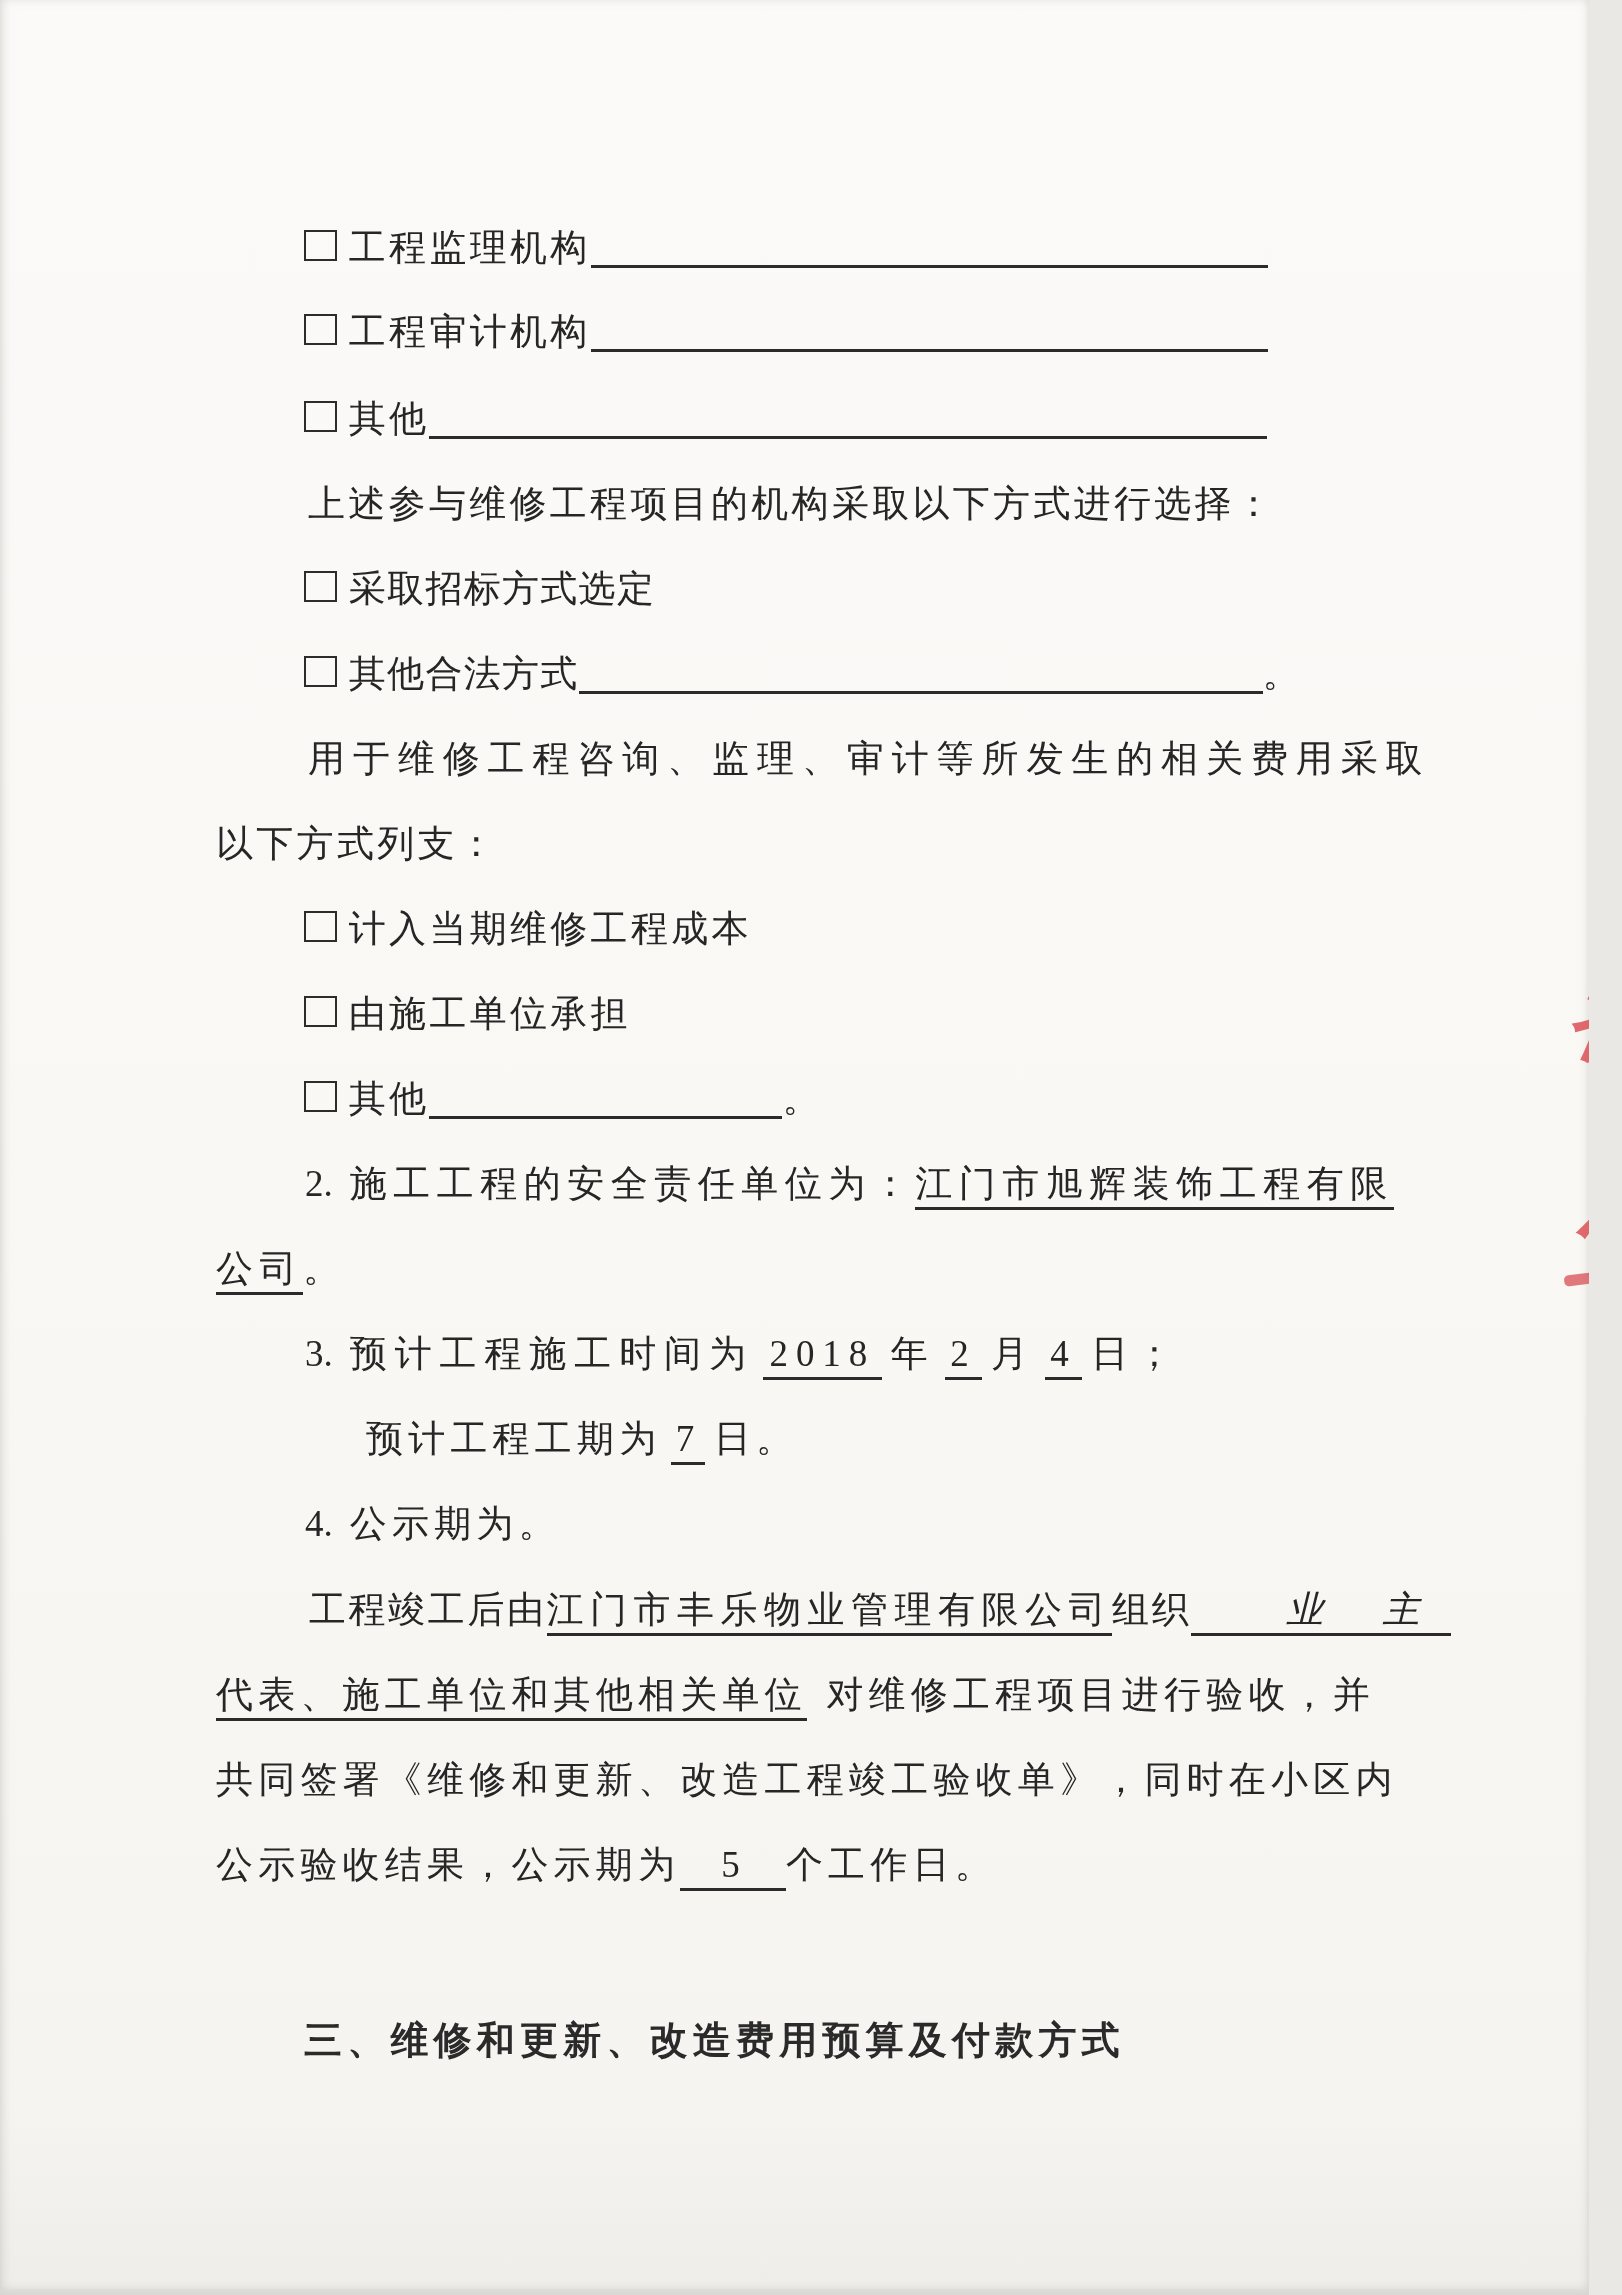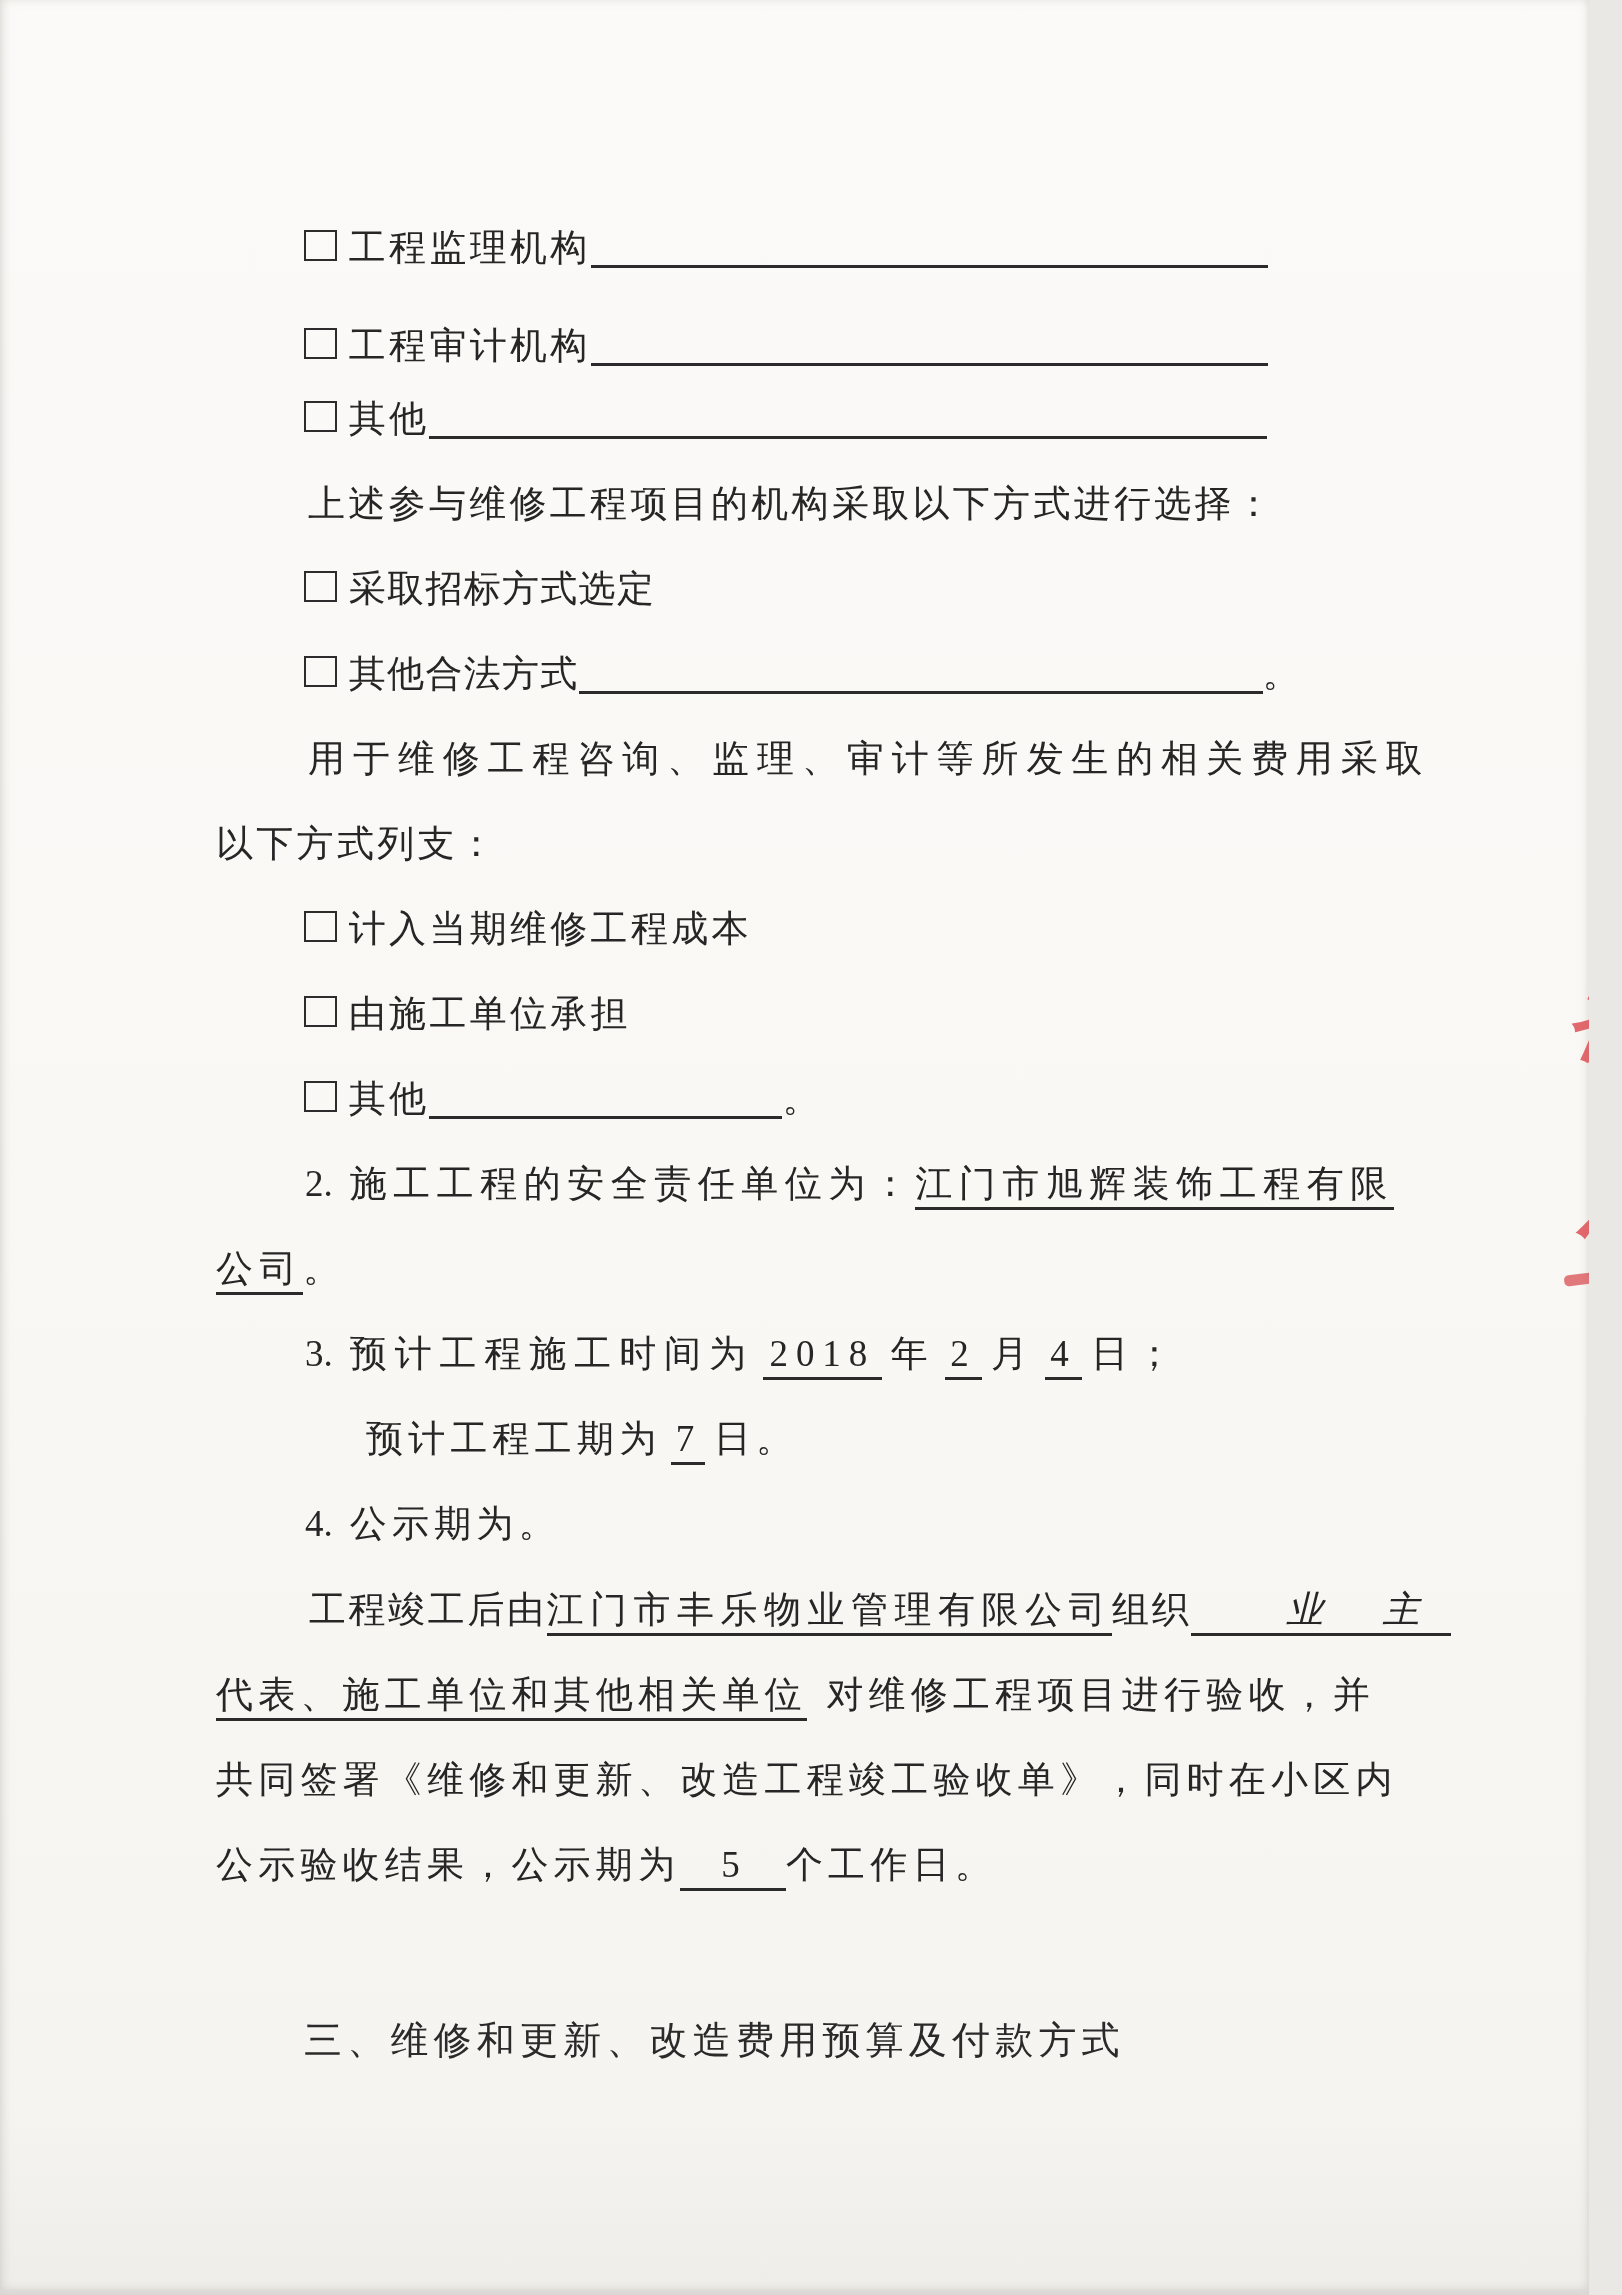--- a/index.html
+++ b/index.html
@@ -45,21 +45,21 @@
   }
   .u{
     border-bottom:3.3px solid #2b2b2b;
     padding-bottom:3px;
   }
   .num{margin-right:17px;letter-spacing:0;}
   .gap-r{margin-right:19.6px;}
   .gap-s{margin-right:9.2px;}
   .heading{
     font-family:"Liberation Sans","DejaVu Sans",sans-serif;
-    font-weight:400;
+    font-weight:700;
     font-size:38px;
     letter-spacing:5.2px;
     color:#2a2a2a;
   }
   .owner-fill{
     padding-left:95px;
     padding-right:6.5px;
     letter-spacing:25px;
     font-style:italic;
   }
@@ -93,21 +93,21 @@
 </style>
 </head>
 <body>
 
 <div class="page">
 
   <div class="line ls5" style="top:222px;left:304px">
     <span class="cb"></span><span>工程监理机构</span><span class="blank" style="width:677px"></span>
   </div>
 
-  <div class="line ls5" style="top:320px;left:304px">
+  <div class="line ls5" style="top:306px;left:304px">
     <span class="cb"></span><span>工程审计机构</span><span class="blank" style="width:677px"></span>
   </div>
 
   <div class="line ls5" style="top:393px;left:304px">
     <span class="cb"></span><span>其他</span><span class="blank" style="width:838px"></span>
   </div>
 
   <div class="line ls5" style="top:478px;left:308px">
     <span>上述参与维修工程项目的机构采取以下方式进行选择：</span>
   </div>

